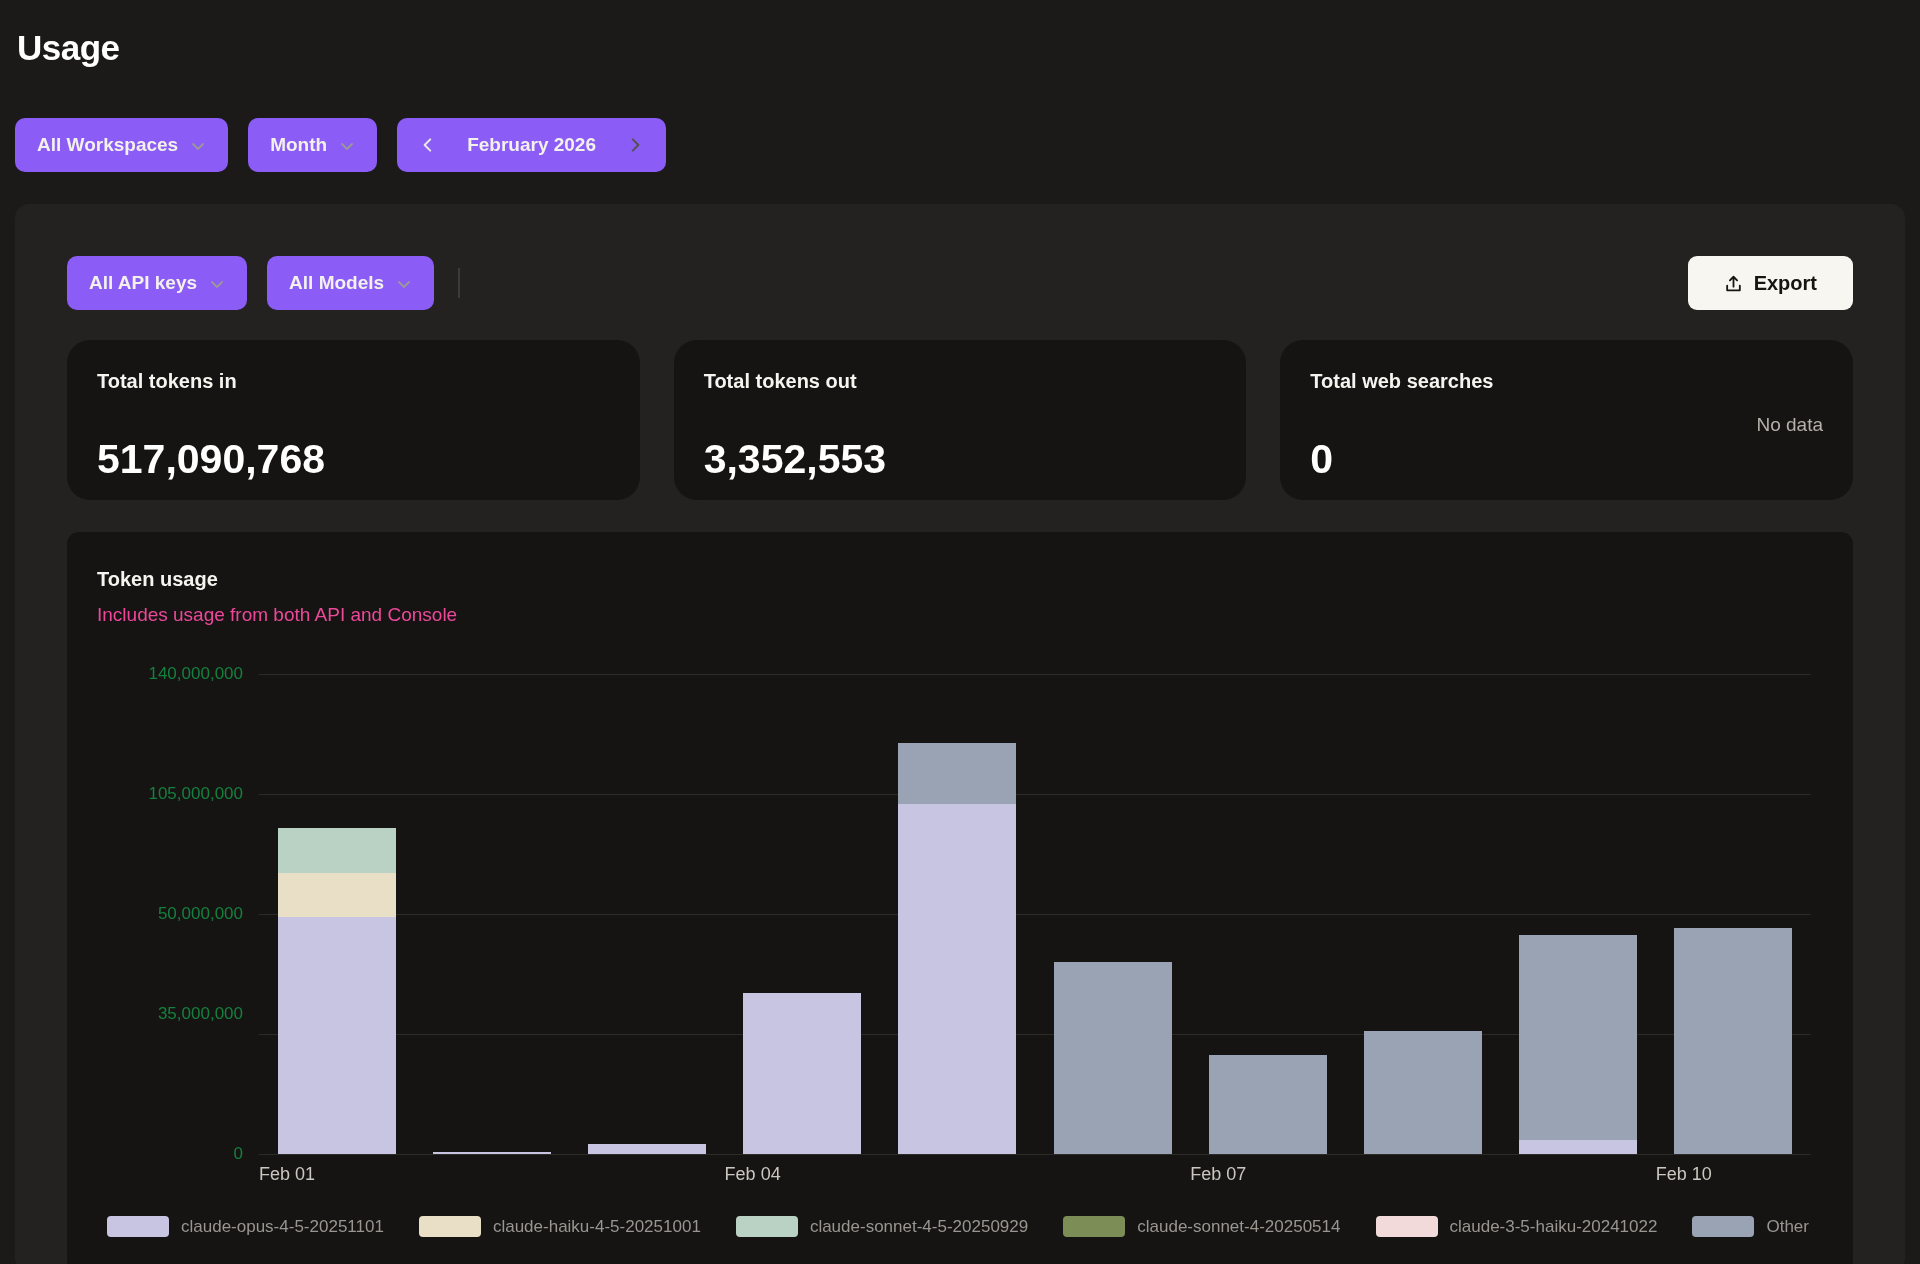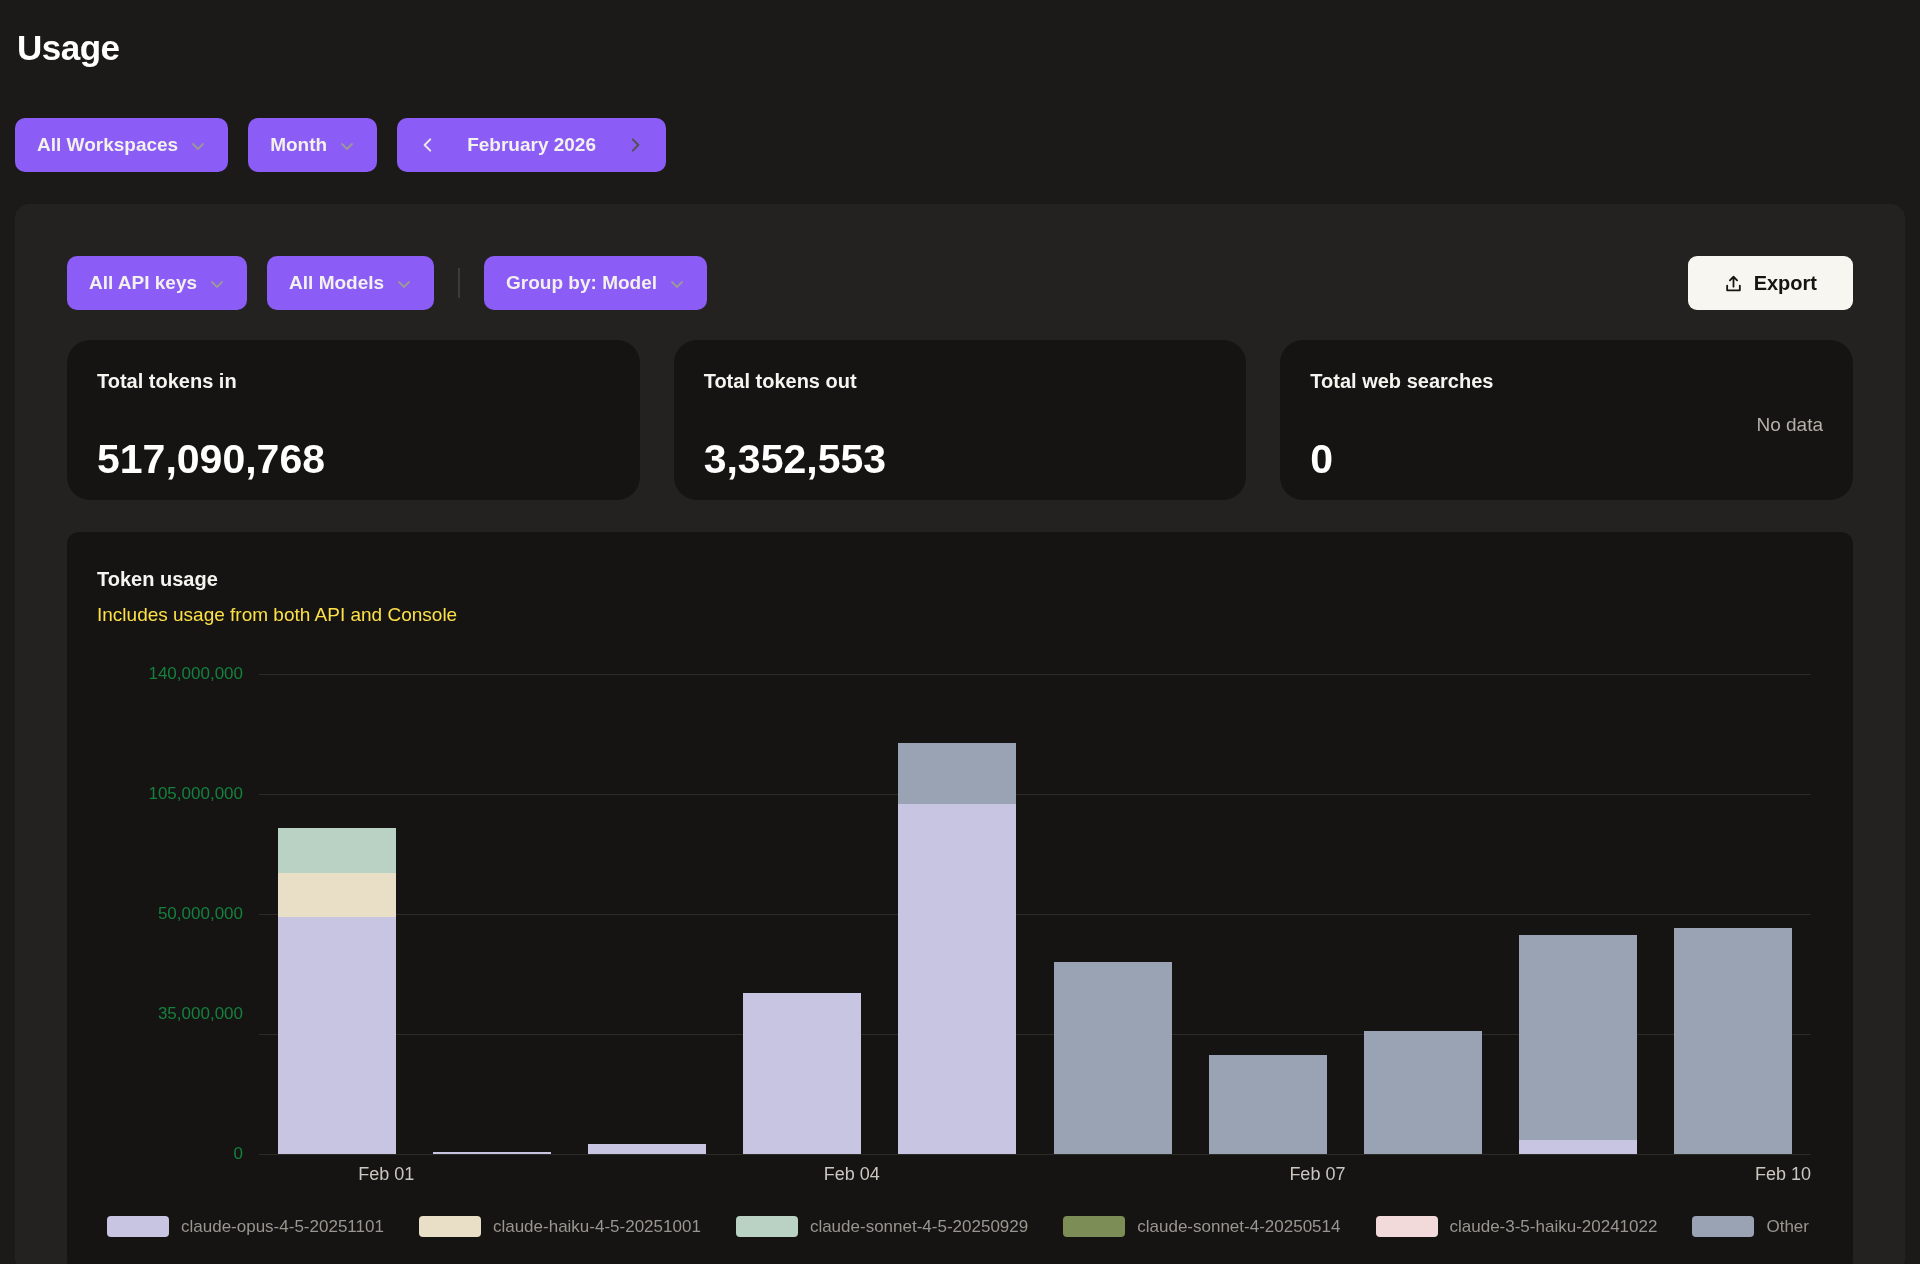--- a/index.html
+++ b/index.html
@@ -49,35 +49,35 @@
   }
   .stat-label { font-size: 20px; font-weight: 700; color: #f5f4ef; }
   .stat-value { margin-top: auto; font-size: 41px; font-weight: 700; line-height: 1; color: #ffffff; }
   .stat-note { position: absolute; right: 30px; top: 74px; font-size: 19px; color: #b3b1a9; }
 
   .chart-card {
     background: #151413; border-radius: 12px; margin-top: 32px;
     padding: 36px 30px 0 30px; height: 740px;
   }
   .chart-title { font-size: 20px; font-weight: 700; color: #f5f4ef; }
-  .chart-subtitle { font-size: 19px; color: #fde047; margin-top: 13px; }
+  .chart-subtitle { font-size: 19px; color: #ec4899; margin-top: 13px; }
 
   .chart-area { position: relative; height: 480px; margin: 48px 12px 0 162px; }
   .gridline { position: absolute; left: 0; right: 0; height: 1px; background: #2c2b28; }
   .ytick {
     position: absolute; right: calc(100% + 16px); transform: translateY(-50%);
     font-size: 17px; color: #15803d; white-space: nowrap;
   }
   .bars { position: absolute; left: 0; right: 0; top: 0; bottom: 0; display: flex; }
   .slot { flex: 1; display: flex; align-items: flex-end; justify-content: center; }
   .stack { width: 118px; display: flex; flex-direction: column-reverse; }
   .seg { width: 100%; }
 
   .x-axis { display: flex; margin: 10px 12px 0 162px; }
-  .xslot { flex: 1; text-align: right; font-size: 18px; color: #c9c7bf; height: 24px; }
+  .xslot { flex: 1; text-align: left; font-size: 18px; color: #c9c7bf; height: 24px; }
 
   .legend { display: flex; justify-content: space-between; align-items: center; margin: 28px 14px 0 10px; }
   .legend-item { display: flex; align-items: center; gap: 12px; }
   .swatch { width: 62px; height: 21px; border-radius: 4px; display: inline-block; flex: none; }
   .legend-label { font-size: 17px; color: #98968f; white-space: nowrap; }
 </style>
 </head>
 <body>
 
 <div class="page">
@@ -134,28 +134,20 @@
         <span>All Models</span>
         <span class="chev">
           <svg width="16" height="16" viewBox="0 0 16 16">
               <path d="M3 6l5 5 5-5" stroke="#9b9a93" stroke-width="1.8" fill="none" stroke-linecap="round"></path>
             </svg>
         </span>
       </button>
 
       <div class="toolbar-divider"></div>
 
-      <button class="pill">
-        <span>Group by: Model</span>
-        <span class="chev">
-          <svg width="16" height="16" viewBox="0 0 16 16">
-              <path d="M3 6l5 5 5-5" stroke="#9b9a93" stroke-width="1.8" fill="none" stroke-linecap="round"></path>
-            </svg>
-        </span>
-      </button>
 
       <div class="toolbar-spacer"></div>
 
       <button class="export-btn">
         <span style="display:inline-flex;">
           <svg width="19" height="19" viewBox="0 0 18 18">
               <path d="M9 12V2.8M5.6 6L9 2.6 12.4 6" stroke="#161512" stroke-width="1.7" fill="none" stroke-linecap="round" stroke-linejoin="round"></path>
               <path d="M3 11v4.5h12V11" stroke="#161512" stroke-width="1.7" fill="none" stroke-linecap="round" stroke-linejoin="round"></path>
             </svg>
         </span>

